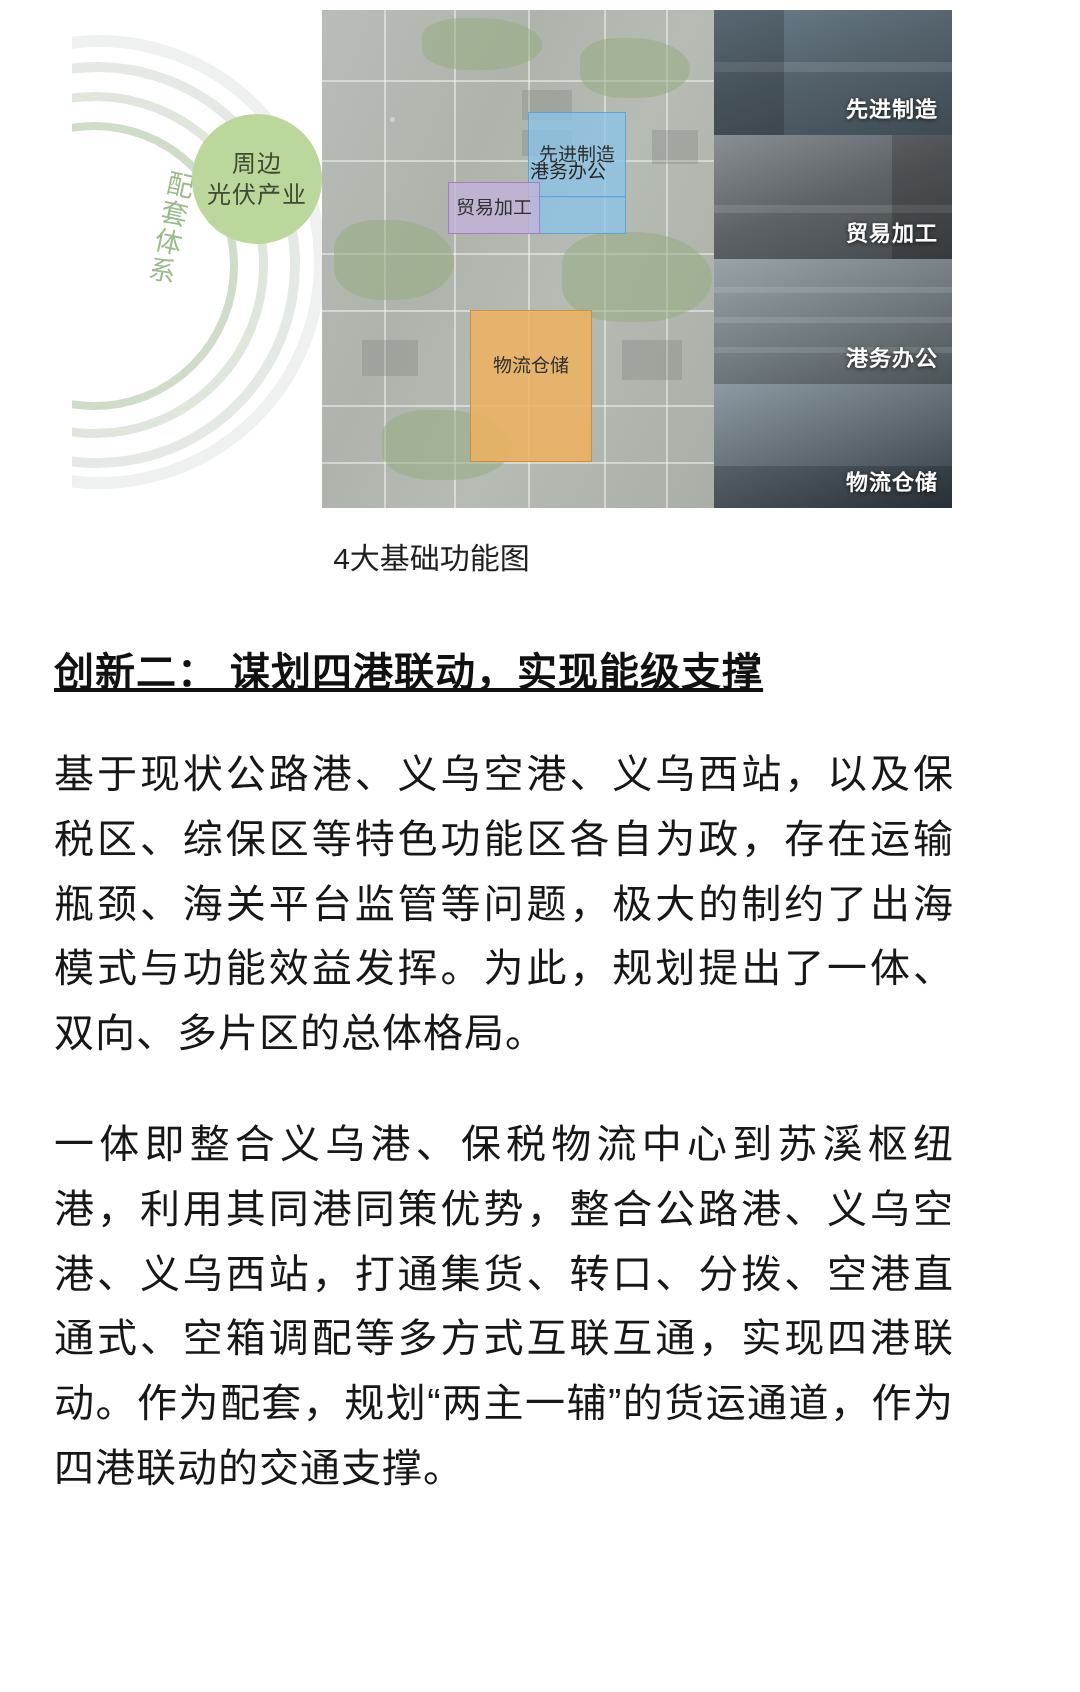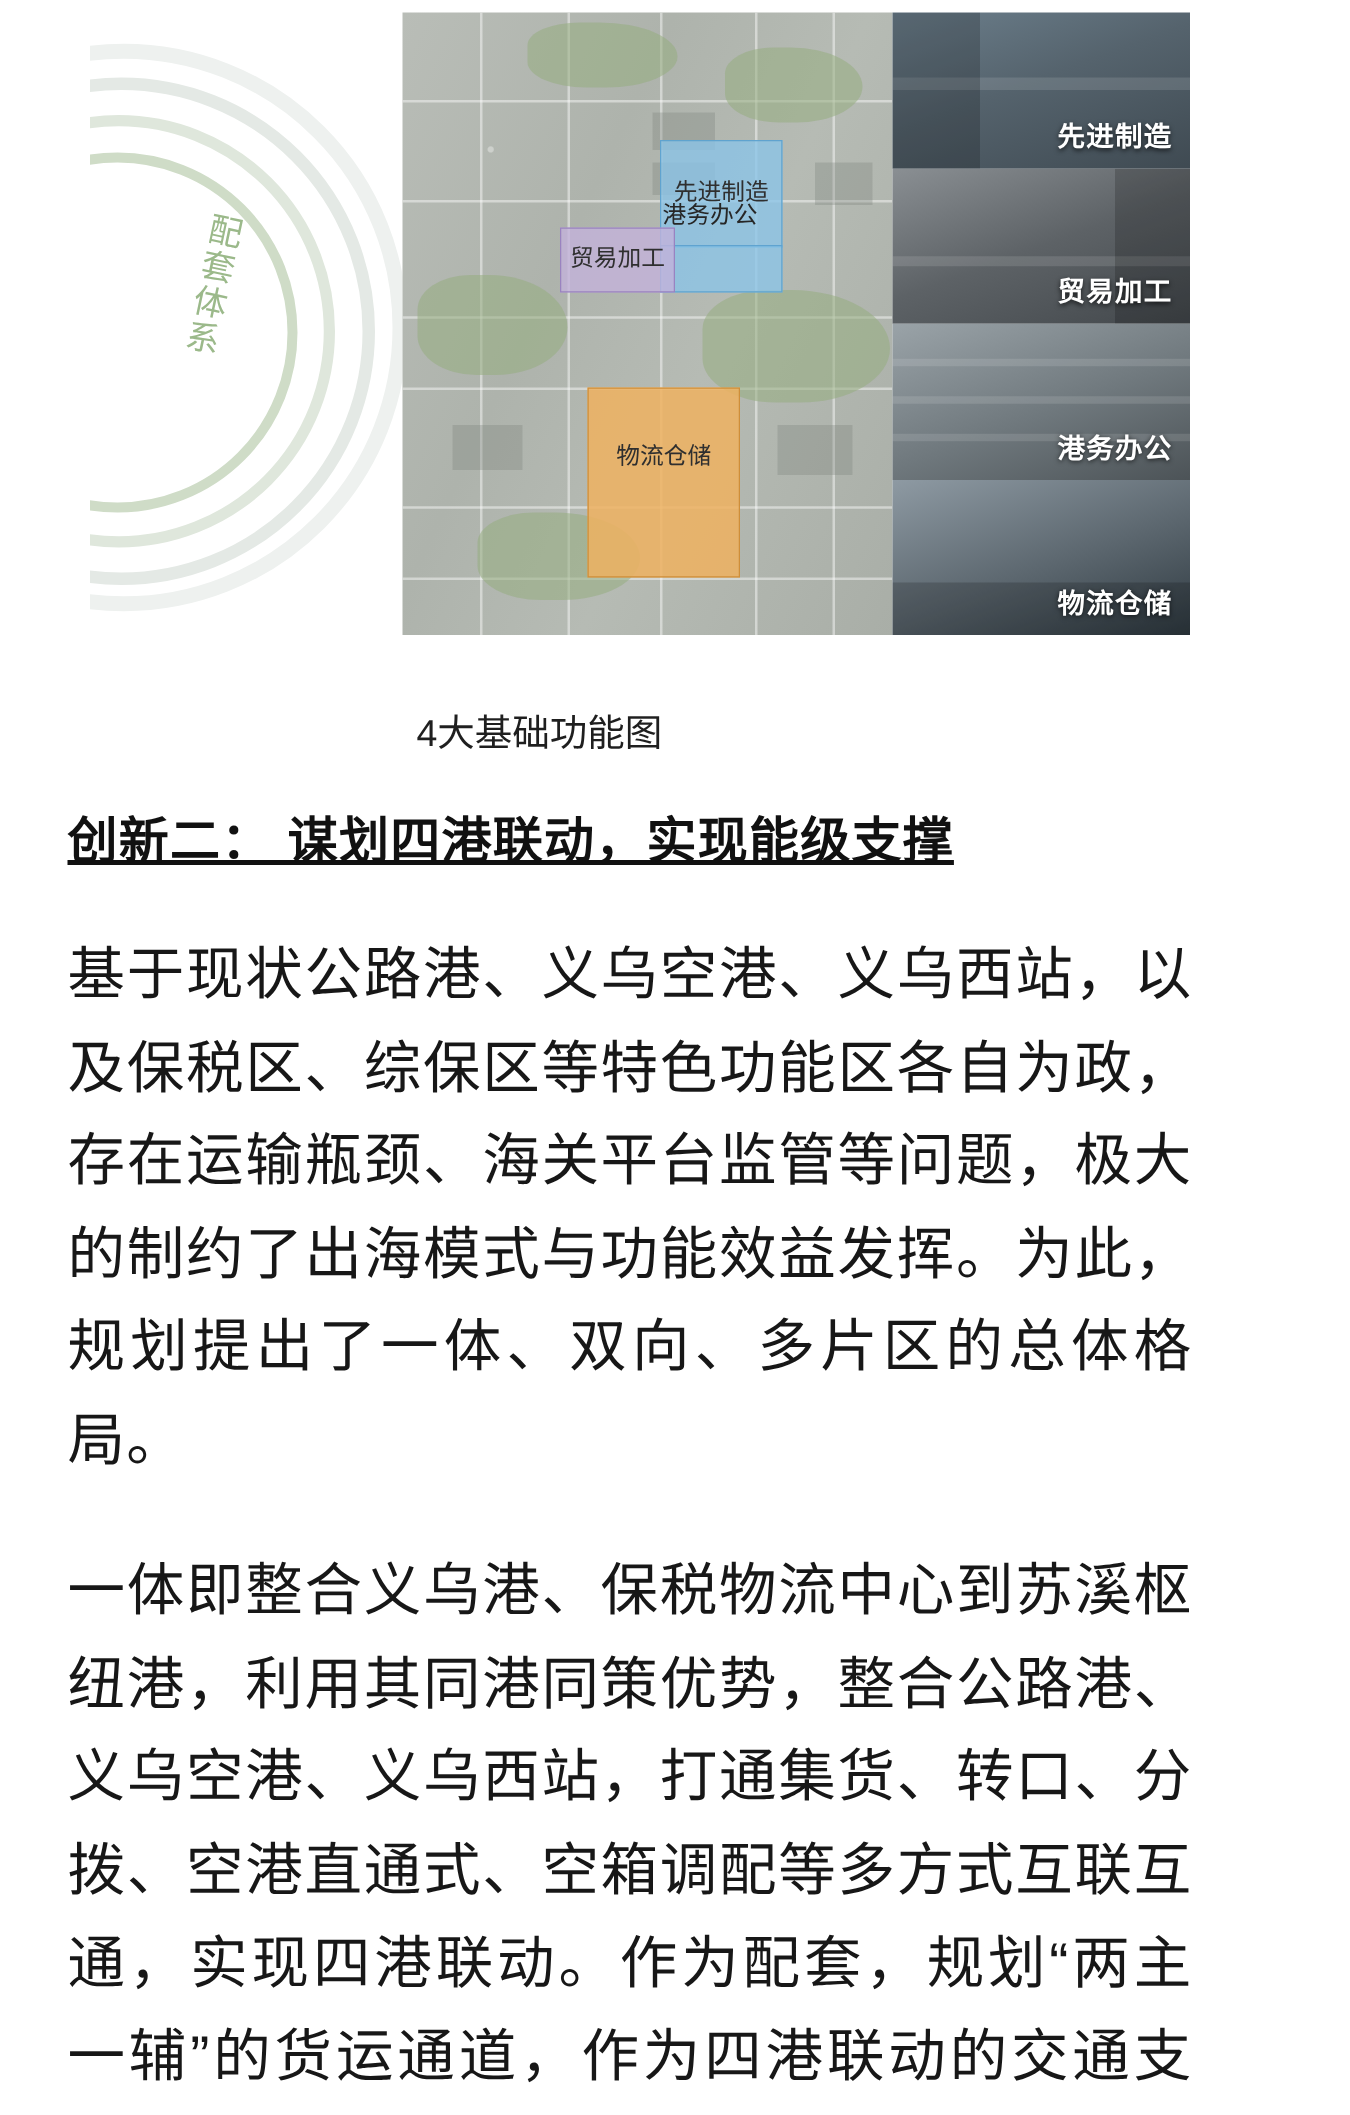--- a/index.html
+++ b/index.html
@@ -162,21 +162,21 @@
     background: rgba(255,255,255,.12);
   }
   .photo .dark {
     position: absolute;
     background: rgba(0,0,0,.18);
   }
 
   .fig-caption {
     position: absolute;
     left: 0;
-    top: 562px;
+    top: 534px;
     width: 863px;
     text-align: center;
     font-size: 30px;
     color: #1f1f1f;
   }
 
   
   .article {
     position: absolute;
     left: 54px;
@@ -185,41 +185,45 @@
   }
   .heading {
     font-size: 40px;
     font-weight: bold;
     letter-spacing: 1px;
     margin: 0 0 44px 0;
     color: #111;
     text-decoration: underline;
   }
   .para {
-    font-size: 46px;
+    font-size: 40px;
     line-height: 1.62;
     letter-spacing: 1px;
     text-align: justify;
     margin: 0 0 46px 0;
     color: #171717;
   }
 </style>
 </head>
 <body>
 
 <div class="figure-block">
 
   <div class="rings-panel">
     <div class="ring r1"></div>
     <div class="ring r2"></div>
     <div class="ring r3"></div>
     <div class="ring r4"></div>
 
     <div class="ring-label">配套体系</div>
 
+    <div class="bubble b1">
+      <div>周边</div>
+      <div>光伏产业</div>
+    </div>
   </div>
 
   <div class="media">
 
     <div class="map">
 
       <div class="grid-h" style="top:70px"></div>
       <div class="grid-h" style="top:150px"></div>
       <div class="grid-h" style="top:243px"></div>
       <div class="grid-h" style="top:300px"></div>

